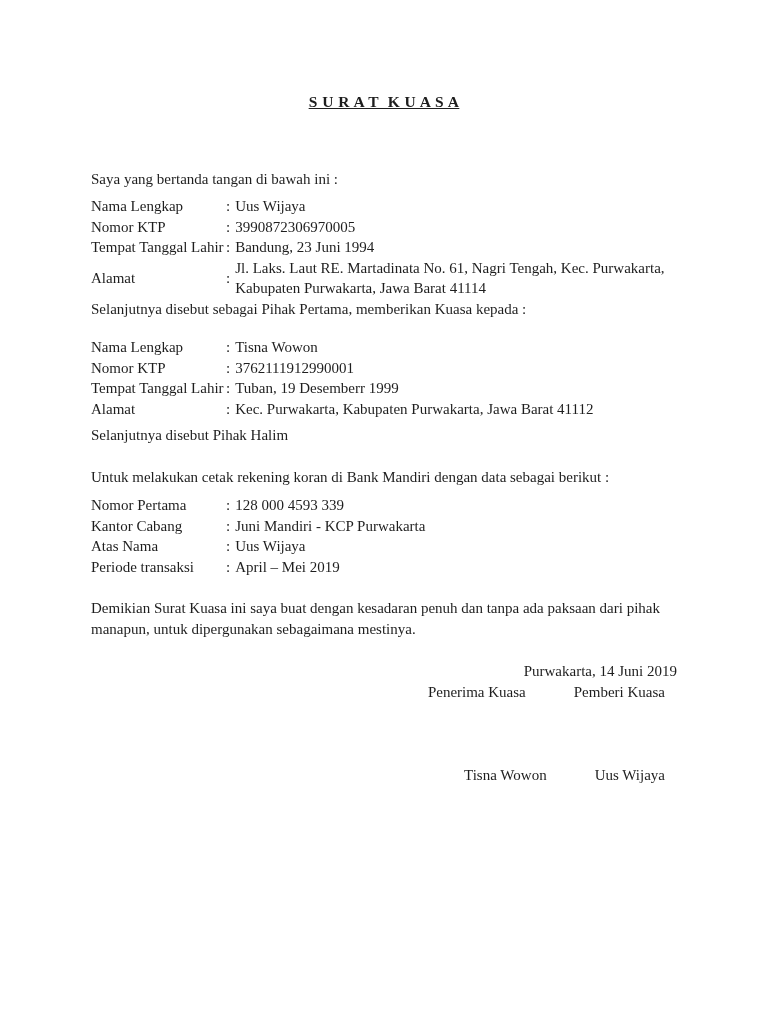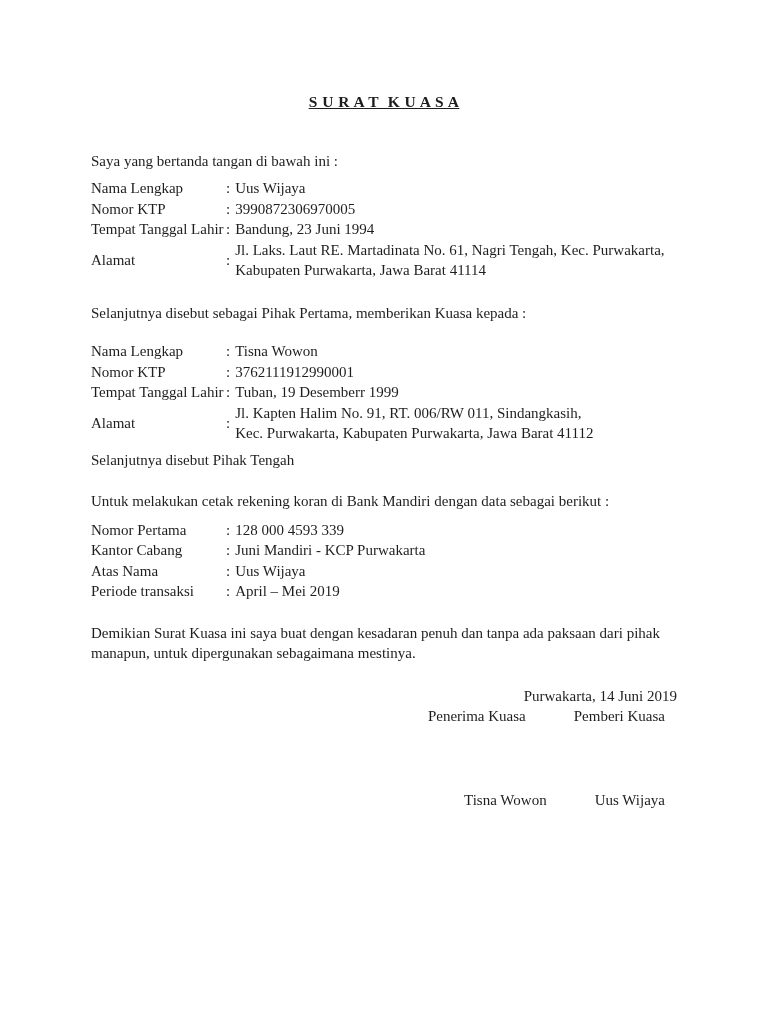--- a/index.html
+++ b/index.html
@@ -29,25 +29,25 @@
       margin: 0;
       padding-top: 92px;
       font-size: 15.5px;
       font-weight: bold;
       text-align: center;
       text-decoration: underline;
       letter-spacing: 0.5px;
       white-space: pre;
     }
     .para { margin: 0; }
-    .intro        { margin-top: 38px; }
+    .intro        { margin-top: 56px; }
     .fields       { margin-top: 7px; }
     .fields-2     { margin-top: 18px; }
     .fields-3     { margin-top: 8px; }
-    .para-party1  { margin-top: 22px; }
+    .para-party1  { }
     .para-party2  { margin-top: 6px; }
     .para-purpose { margin-top: 21px; }
     .closing      { margin-top: 21px; }
     .frow { display: flex; align-items: center; }
     .lbl {
       flex: none;
       min-width: 135px;
       white-space: nowrap;
     }
     .colon { flex: none; margin-right: 5px; }
@@ -115,27 +115,26 @@
     </div>
     <div class="frow">
       <span class="lbl">Tempat Tanggal Lahir</span>
       <span class="colon">:</span>
       <span class="val">Tuban, 19 Desemberr 1999</span>
     </div>
     <div class="frow">
       <span class="lbl">Alamat</span>
       <span class="colon">:</span>
       <span class="val">
-        <span class="line">Jl. Kapten Halim No. 91, RT. 006/RW 011, Sindangkasih,</span>
         <span class="line">Kec. Purwakarta, Kabupaten Purwakarta, Jawa Barat 41112</span>
       </span>
     </div>
   </div>
 
-  <p class="para para-party2">Selanjutnya disebut Pihak Tengah</p>
+  <p class="para para-party2">Selanjutnya disebut Pihak Halim</p>
 
   <p class="para para-purpose">Untuk melakukan cetak rekening koran di Bank Mandiri dengan data sebagai berikut :</p>
 
   <div class="fields fields-3">
     <div class="frow">
       <span class="lbl">Nomor Pertama</span>
       <span class="colon">:</span>
       <span class="val">128 000 4593 339</span>
     </div>
     <div class="frow">

